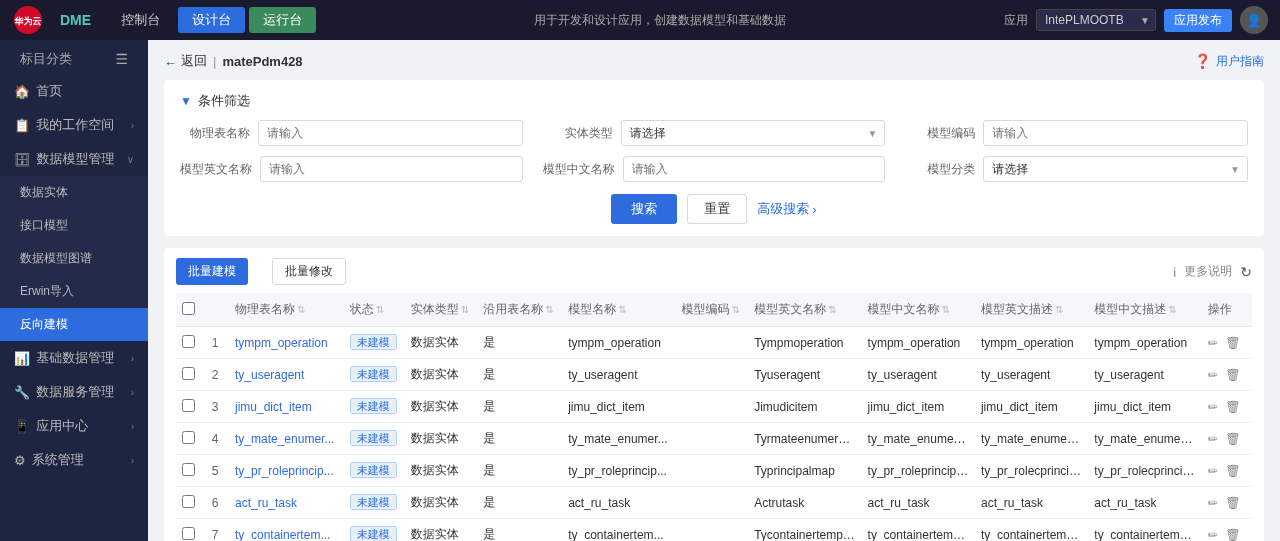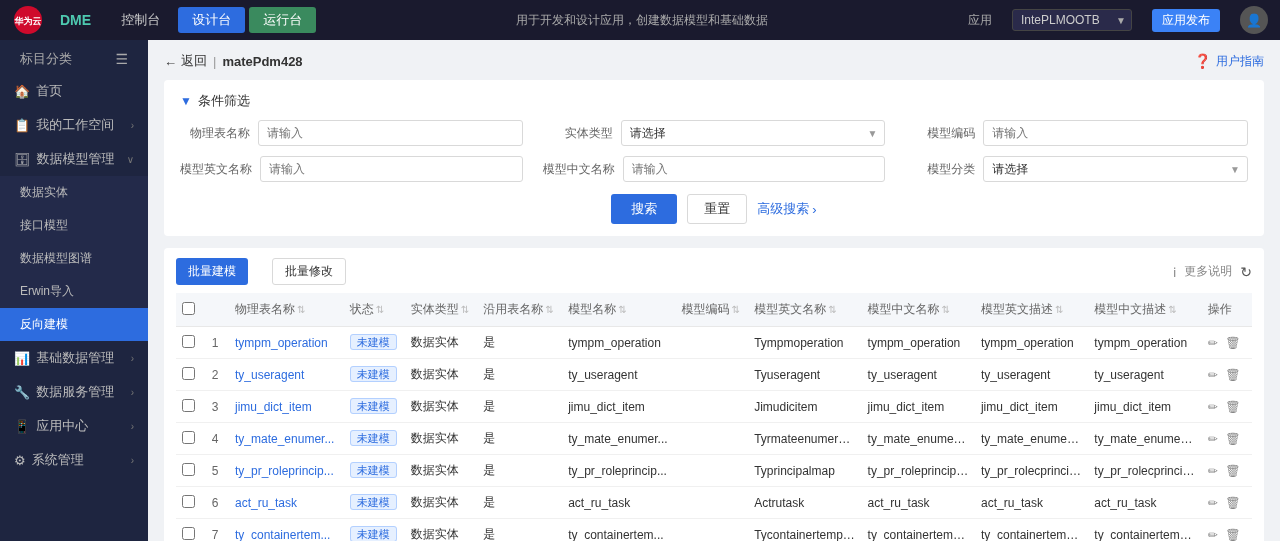--- a/index.html
+++ b/index.html
@@ -10,21 +10,21 @@
       display: flex; align-items: center; background: #1a1a2e; height: 40px; padding: 0 12px; gap: 8px;
     }
     .nav-logo { display: flex; align-items: center; gap: 16px; }
     .nav-tabs { display: flex; gap: 4px; margin-left: 8px; }
     .nav-tab {
       padding: 4px 14px; border-radius: 3px; font-size: 13px; color: #ccc; cursor: pointer;
     }
     .nav-tab.active { background: #2d6cdf; color: #fff; }
     .nav-tab.active2 { background: #3a8a5e; color: #fff; }
     .nav-desc { flex: 1; text-align: center; color: #aaa; font-size: 12px; }
-    .nav-right { display: flex; align-items: center; gap: 20px; }
+    .nav-right { display: flex; align-items: center; gap: 8px; }
     .nav-app-select {
       background: #2a2a4a; border: 1px solid #444; color: #ccc; border-radius: 3px;
       padding: 3px 24px 3px 8px; font-size: 12px; appearance: none; cursor: pointer; min-width: 120px;
     }
     .nav-app-deploy { background: #3b82f6; color: #fff; padding: 3px 10px; border-radius: 3px; font-size: 12px; cursor: pointer; border: none; }
     .nav-avatar { width: 28px; height: 28px; border-radius: 50%; background: #555; display: flex; align-items: center; justify-content: center; color: #ccc; font-size: 13px; }
 
     
     .layout { display: flex; height: calc(541px - 40px); }
 

